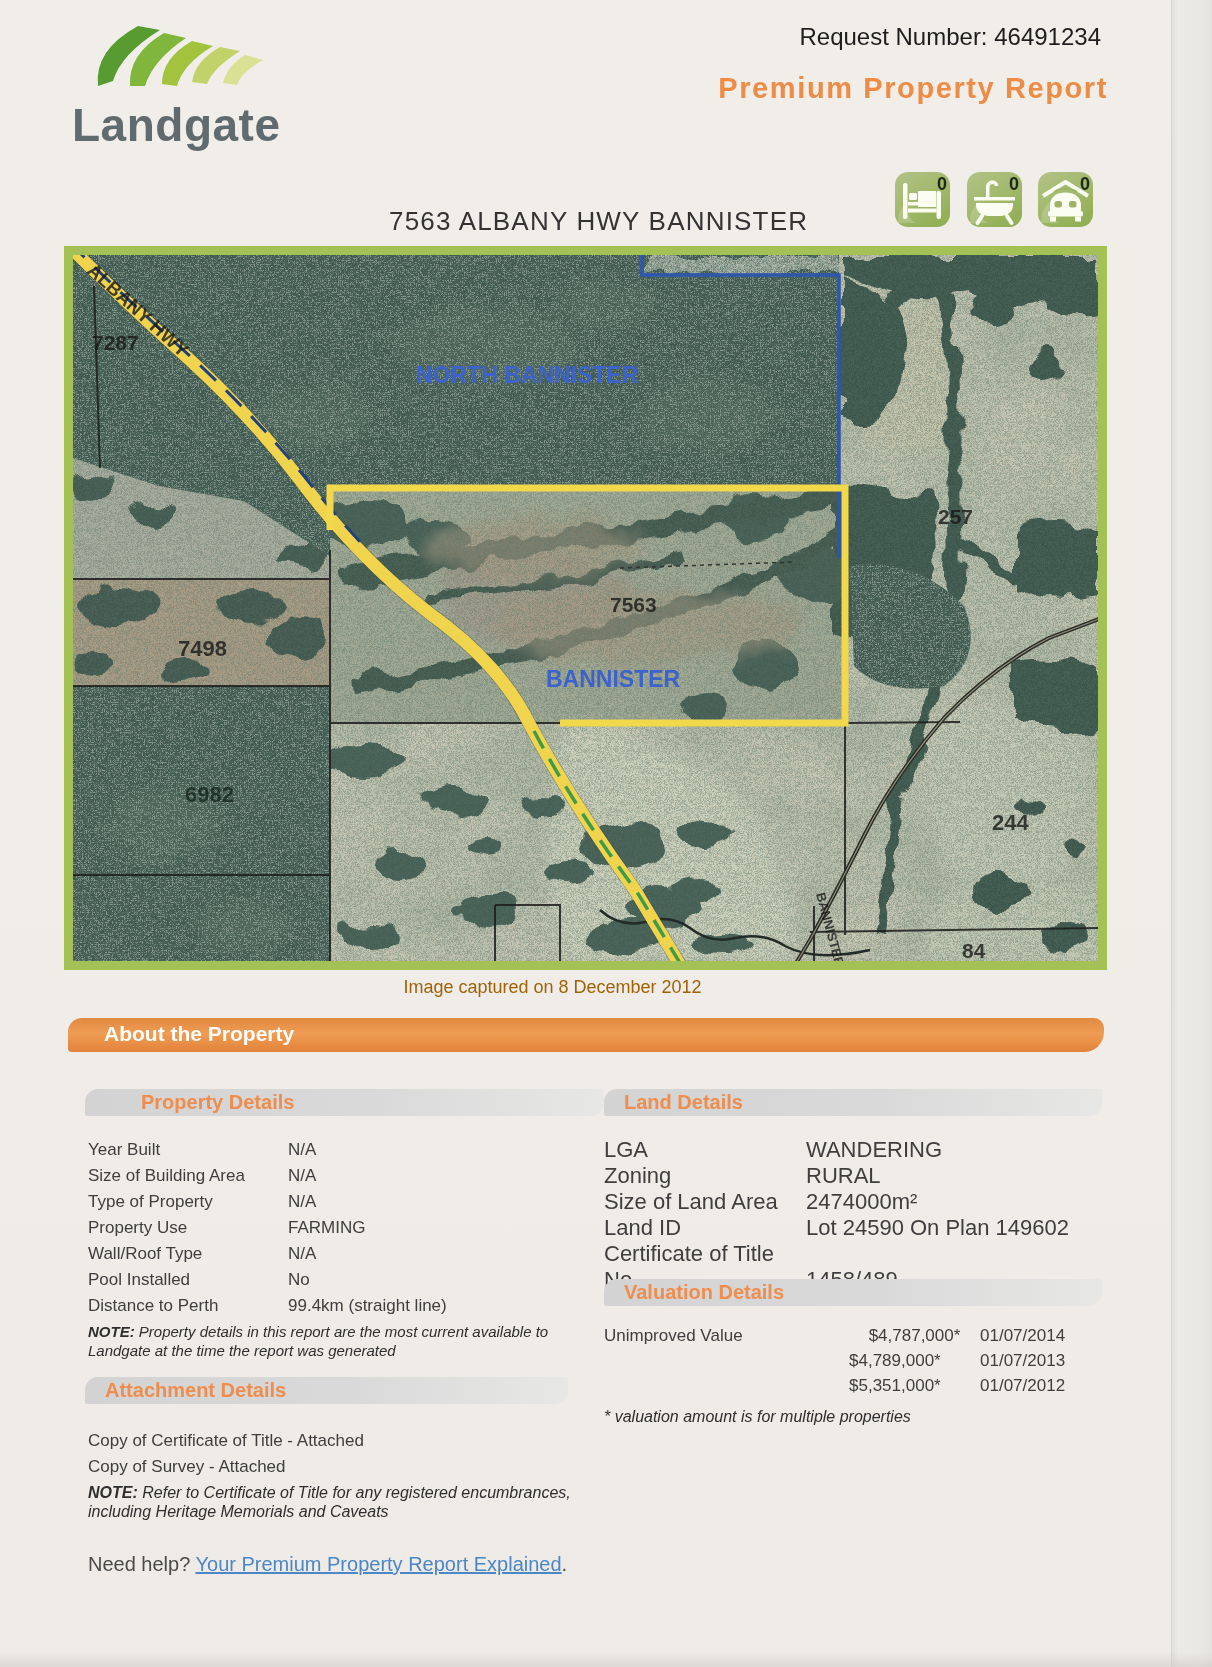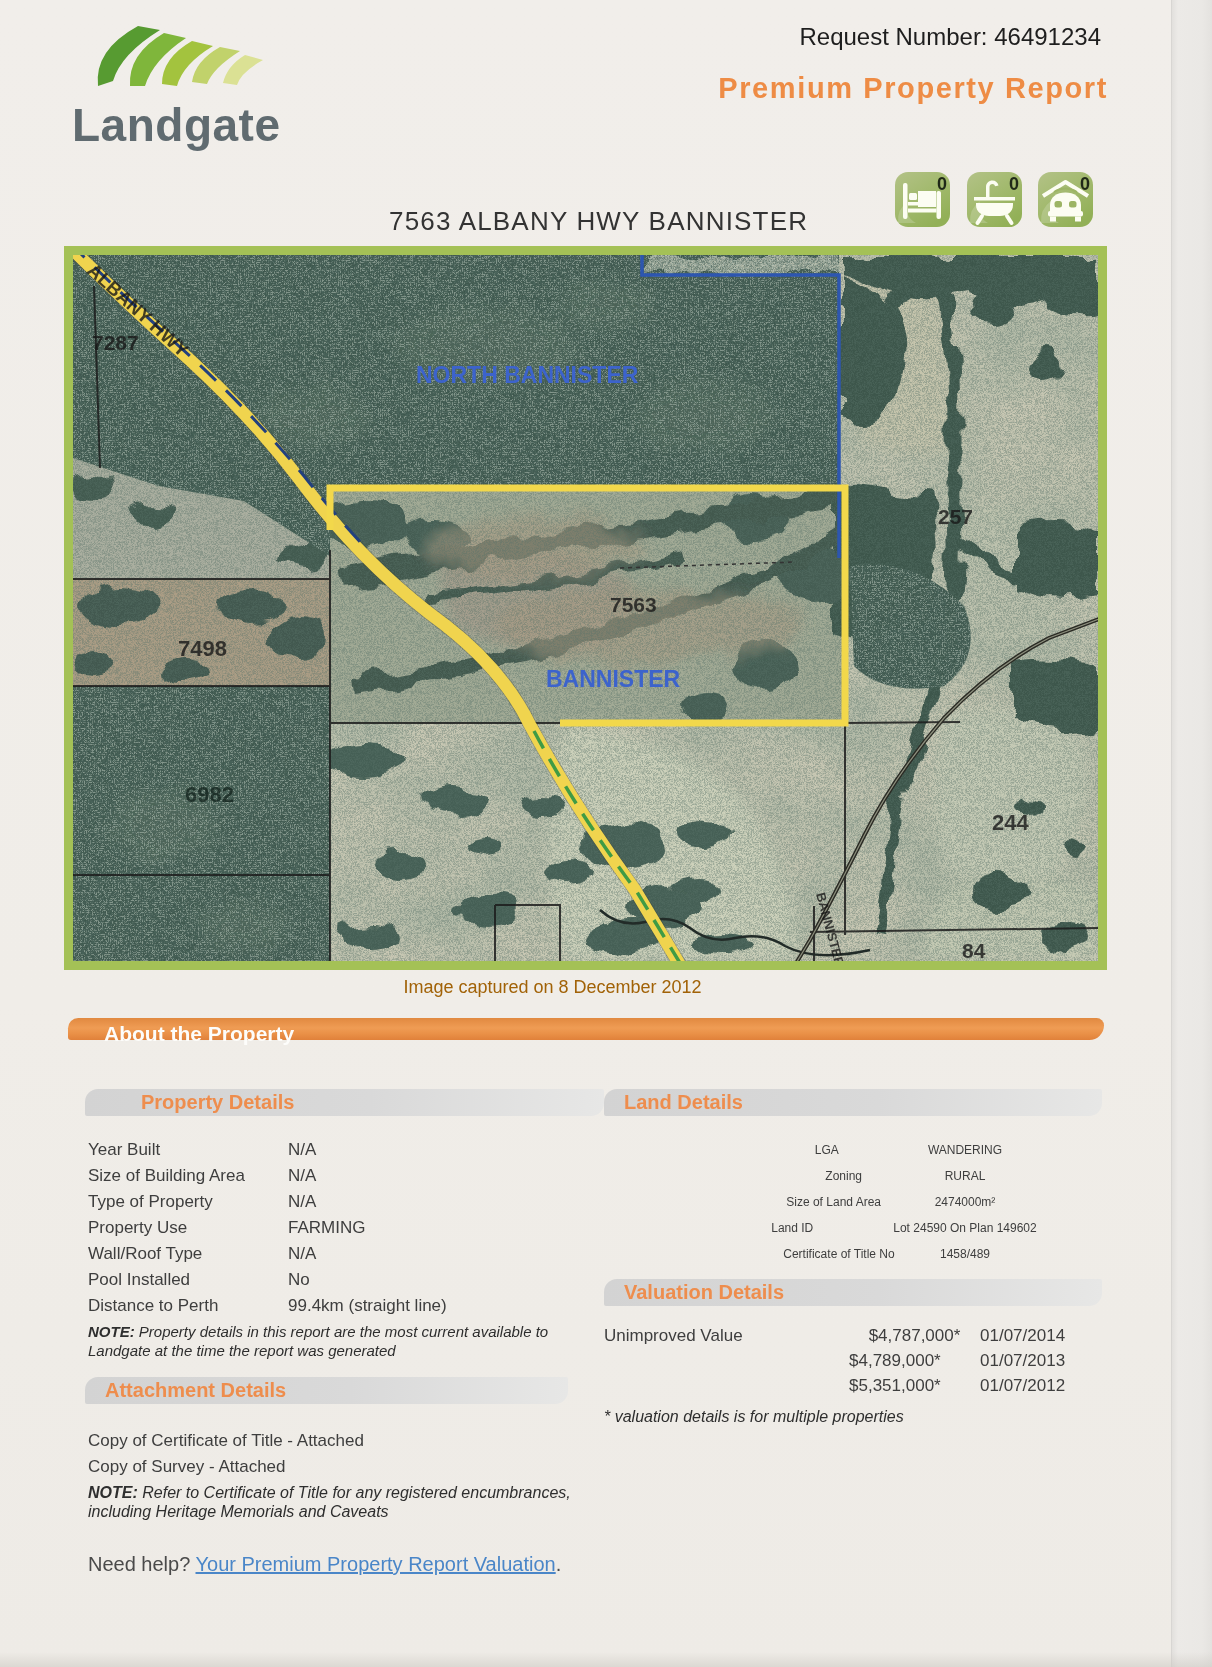--- a/index.html
+++ b/index.html
@@ -289,21 +289,21 @@
     </g>
     <g font-family="Liberation Sans,sans-serif" font-weight="bold" fill="#3c63cc">
       <text x="352" y="137" font-size="23" letter-spacing="0">NORTH BANNISTER</text>
       <text x="482" y="441" font-size="23" letter-spacing="0">BANNISTER</text>
     </g>
   </g>
 </svg>
 
 <div class="abs" style="left:0;top:977px;width:1105px;text-align:center;font-size:18px;color:#a16207;">Image captured on 8 December 2012</div>
 
-<div class="abs" style="left:68px;top:1018px;width:1036px;height:22px;background:linear-gradient(180deg,#e18940 0%,#ef9c54 45%,#ea9148 70%,#e0813a 100%);border-radius:14px 10px 20px 4px;">
+<div class="abs" style="left:68px;top:1018px;width:1036px;height:34px;background:linear-gradient(180deg,#e18940 0%,#ef9c54 45%,#ea9148 70%,#e0813a 100%);border-radius:14px 10px 20px 4px;">
   <div style="padding:4px 0 0 36px;font-size:21px;font-weight:bold;color:#fdfdfb;">About the Property</div>
 </div>
 
 <div class="abs" style="left:85px;top:1089px;width:483px;height:27px;background:linear-gradient(90deg,#d3d3d3 0%,#d9d9d9 55%,#e7e7e6 100%);border-radius:13px 2px 13px 2px;padding-left:36px;">
   <div style="padding:2px 0 0 20px;font-size:20px;font-weight:bold;color:#ee8d4d;">Property Details</div>
 </div>
 
 <div class="abs" style="left:604px;top:1089px;width:498px;height:27px;background:linear-gradient(90deg,#d3d3d3 0%,#d9d9d9 55%,#e7e7e6 100%);border-radius:13px 2px 13px 2px;">
   <div style="padding:2px 0 0 20px;font-size:20px;font-weight:bold;color:#ee8d4d;">Land Details</div>
 </div>
@@ -324,33 +324,33 @@
   <div style="padding:2px 0 0 20px;font-size:20px;font-weight:bold;color:#ee8d4d;">Attachment Details</div>
 </div>
 
 <div class="abs" style="left:88px;top:1428px;font-size:17px;color:#3e3e3e;line-height:26px;">
   <div>Copy of Certificate of Title - Attached</div>
   <div>Copy of Survey - Attached</div>
 </div>
 
 <div class="abs" style="left:88px;top:1483px;width:520px;font-size:16px;font-style:italic;color:#2e2e2e;line-height:19px;"><b>NOTE:</b> Refer to Certificate of Title for any registered encumbrances, including Heritage Memorials and Caveats</div>
 
-<div class="abs" style="left:604px;top:1137px;width:520px;font-size:12px;color:#3e3e3e;line-height:26px;text-align:center;">
+<div class="abs" style="left:604px;top:1137px;width:520px;font-size:22px;color:#3e3e3e;line-height:26px;">
   <div><span style="display:inline-block;width:202px;">LGA</span>WANDERING</div>
   <div><span style="display:inline-block;width:202px;">Zoning</span>RURAL</div>
   <div><span style="display:inline-block;width:202px;">Size of Land Area</span>2474000m²</div>
   <div><span style="display:inline-block;width:202px;">Land ID</span>Lot 24590 On Plan 149602</div>
   <div><span style="display:inline-block;width:202px;">Certificate of Title No</span>1458/489</div>
 </div>
 
 <div class="abs" style="left:604px;top:1279px;width:498px;height:27px;background:linear-gradient(90deg,#d3d3d3 0%,#d9d9d9 55%,#e7e7e6 100%);border-radius:13px 2px 13px 2px;">
   <div style="padding:2px 0 0 20px;font-size:20px;font-weight:bold;color:#ee8d4d;">Valuation Details</div>
 </div>
 
 <div class="abs" style="left:604px;top:1323px;width:520px;font-size:17px;color:#3e3e3e;line-height:25px;">
   <div><span style="display:inline-block;width:245px;">Unimproved Value</span><span style="display:inline-block;width:131px;text-align:center;">$4,787,000*</span>01/07/2014</div>
   <div><span style="display:inline-block;width:245px;"></span><span style="display:inline-block;width:131px;">$4,789,000*</span>01/07/2013</div>
   <div><span style="display:inline-block;width:245px;"></span><span style="display:inline-block;width:131px;">$5,351,000*</span>01/07/2012</div>
 </div>
 
-<div class="abs" style="left:604px;top:1408px;font-size:16px;font-style:italic;color:#2e2e2e;">* valuation details is for multiple properties</div>
-
-<div class="abs" style="left:88px;top:1553px;font-size:20px;color:#4a4a4a;">Need help? <span style="color:#4a86c8;text-decoration:underline;">Your Premium Property Report Valuation</span>.</div>
+<div class="abs" style="left:604px;top:1408px;font-size:16px;font-style:italic;color:#2e2e2e;">* valuation amount is for multiple properties</div>
+
+<div class="abs" style="left:88px;top:1553px;font-size:20px;color:#4a4a4a;">Need help? <span style="color:#4a86c8;text-decoration:underline;">Your Premium Property Report Explained</span>.</div>
 
 </body></html>

